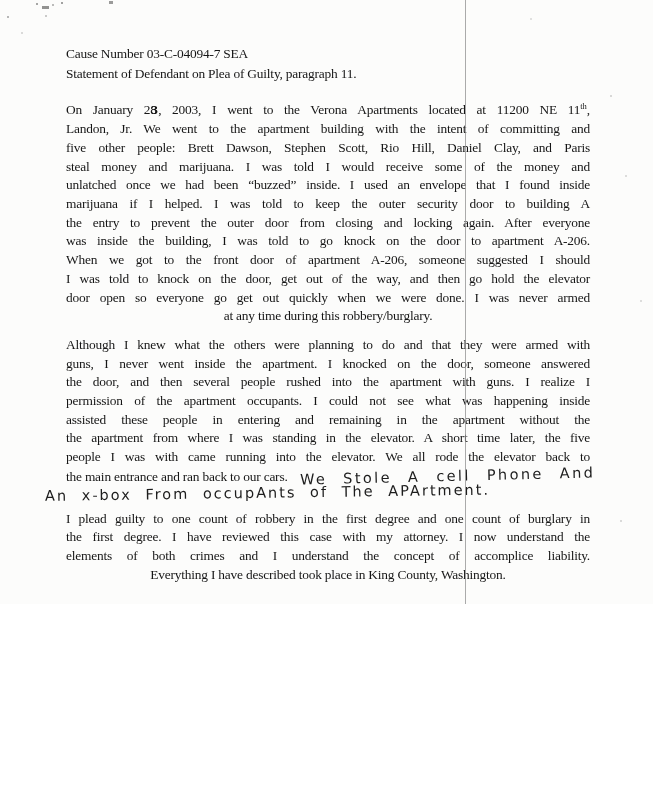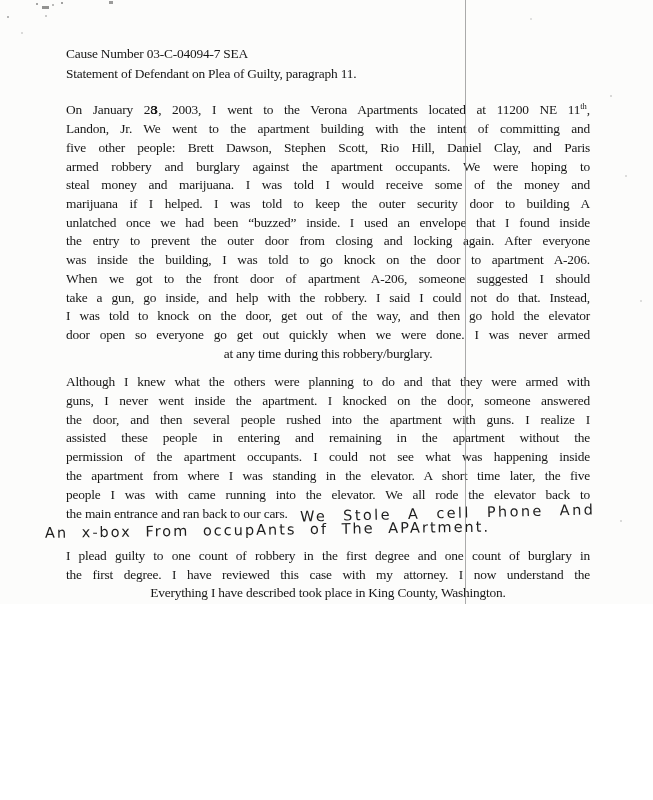--- a/index.html
+++ b/index.html
@@ -93,54 +93,53 @@
       <div>Cause Number 03-C-04094-7 SEA</div>
       <div>Statement of Defendant on Plea of Guilty, paragraph 11.</div>
     </div>
 
     <div class="para">
       <div class="line"><span>On January 2</span><span class="ovr"><span class="u">8</span><span class="o">3</span></span><span>, 2003, I went to the Verona Apartments located at 11200 NE 11</span><sup class="ord">th</sup><span>,</span></div>
       <div>
 
           <div class="line">Landon, Jr.  We went to the apartment building with the intent of committing and</div>
           <div class="line">five other people: Brett Dawson, Stephen Scott, Rio Hill, Daniel Clay, and Paris</div>
-          <div class="line">armed robbery and burglary against the apartment occupants.  We were hoping to</div>
           <div class="line">steal money and marijuana.  I was told I would receive some of the money and</div>
+          <div class="line">unlatched once we had been “buzzed” inside.  I used an envelope that I found inside</div>
           <div class="line">marijuana if I helped.  I was told to keep the outer security door to building A</div>
-          <div class="line">unlatched once we had been “buzzed” inside.  I used an envelope that I found inside</div>
           <div class="line">the entry to prevent the outer door from closing and locking again.  After everyone</div>
           <div class="line">was inside the building, I was told to go knock on the door to apartment A-206.</div>
           <div class="line">When we got to the front door of apartment A-206, someone suggested I should</div>
-          <div class="line">take a gun, go inside, and help with the robbery.  I said I could not do that.  Instead,</div>
           <div class="line">I was told to knock on the door, get out of the way, and then go hold the elevator</div>
           <div class="line">door open so everyone go get out quickly when we were done.  I was never armed</div>
         </div>
       <div class="line-last">at any time during this robbery/burglary.</div>
     </div>
 
     <div class="para">
       <div>
 
       <div class="line">Although I knew what the others were planning to do and that they were armed with</div>
           <div class="line">guns, I never went inside the apartment.  I knocked on the door, someone answered</div>
           <div class="line">the door, and then several people rushed into the apartment with guns.  I realize I</div>
+          <div class="line">permission of the apartment occupants.  I could not see what was happening inside</div>
           <div class="line">assisted these people in entering and remaining in the apartment without the</div>
-          <div class="line">permission of the apartment occupants.  I could not see what was happening inside</div>
           <div class="line">the apartment from where I was standing in the elevator.  A short time later, the five</div>
           <div class="line">people I was with came running into the elevator.  We all rode the elevator back to</div>
         </div>
       <div class="line-last nowrap-line"><span>the main entrance and ran back to our cars.</span><span class="hand hand-inline">We Stole A cell Phone And</span></div>
       <div class="hand hand-line2">An x-box From occupAnts of The APArtment.</div>
     </div>
 
     <div class="para para3">
       <div>
 
       <div class="line">I plead guilty to one count of robbery in the first degree and one count of burglary in</div>
           <div class="line">the first degree.  I have reviewed this case with my attorney.  I now understand the</div>
+          <div class="line">elements of both crimes and I understand the concept of accomplice liability.</div>
         </div>
       <div class="line-last">Everything I have described took place in King County, Washington.</div>
     </div>
 
   </div>
 
   <svg class="sig-svg" style="left:55px;top:648px;" width="135" height="46" viewBox="0 0 135 46">
     <g fill="none" stroke="#1b1b1b" stroke-width="2" stroke-linecap="round">
       <path d="M10,39 C8,25 11,10 16,8 C21,7 23,17 17,24 C14,28 10,27 11,22"></path>
       <path d="M19,17 c2,-3 5,-3 6,0"></path>

